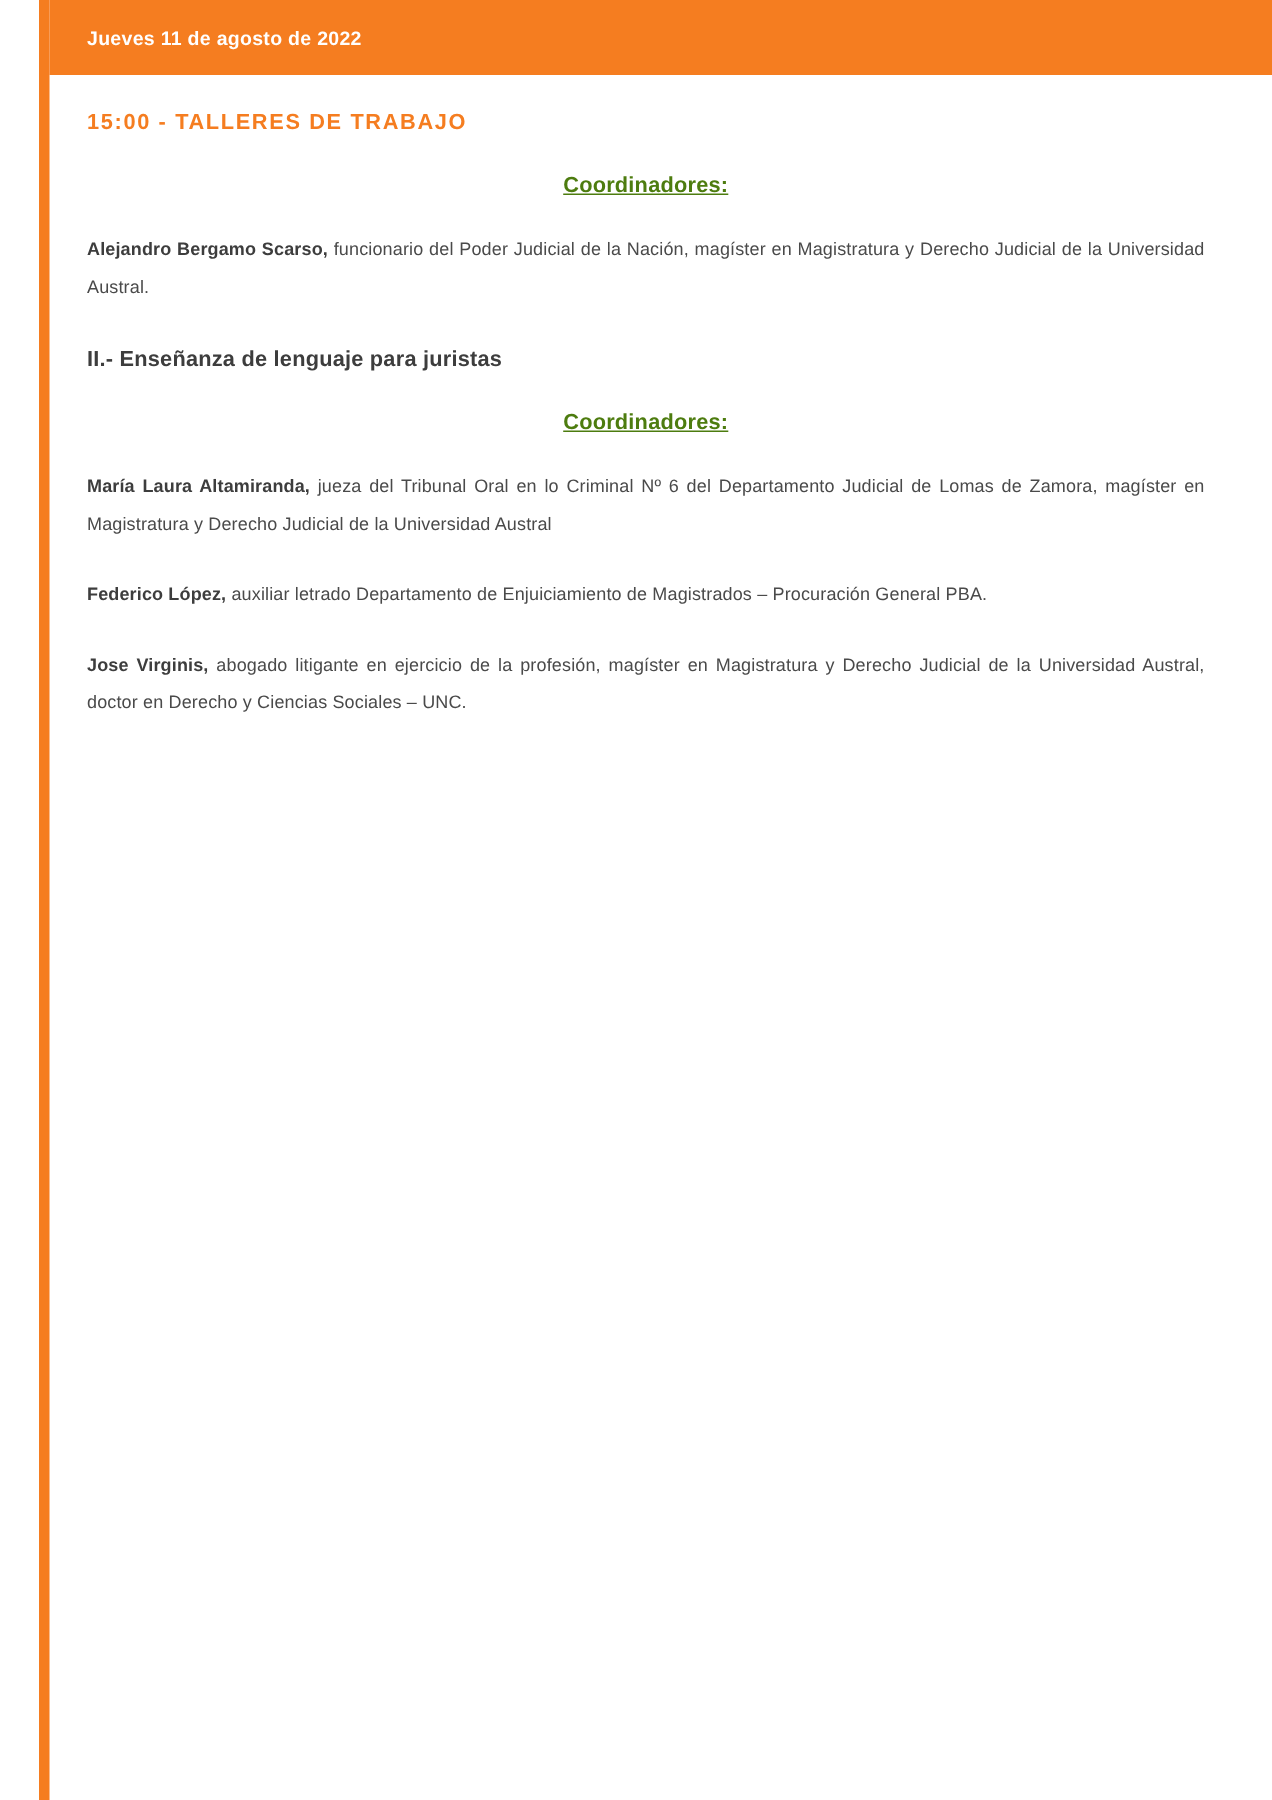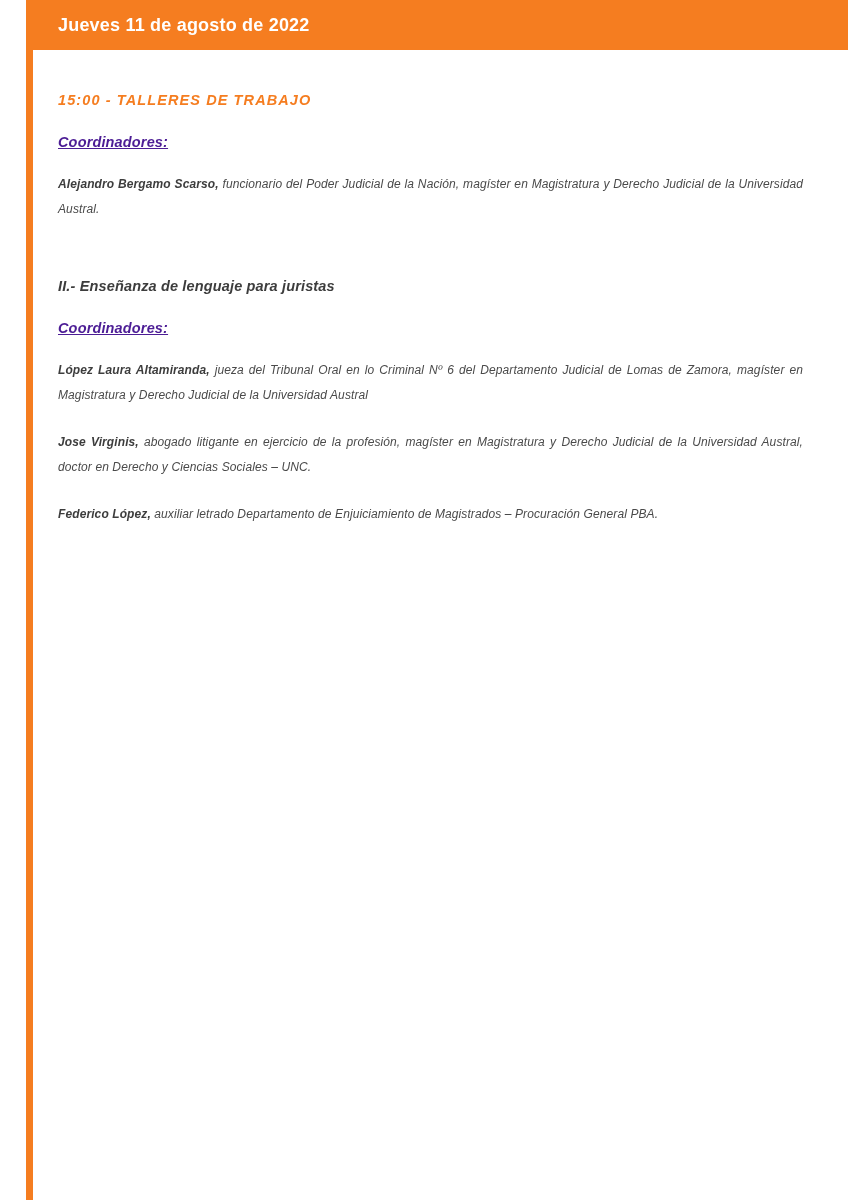--- a/index.html
+++ b/index.html
@@ -36,70 +36,70 @@
     left: 33px;
     top: 0;
     width: 815px;
     height: 50px;
     background: #f57d20;
     display: flex;
     align-items: center;
   }
   .header-date {
     color: #ffffff;
-    font-size: 18px;
+    font-size: 13px;
     font-weight: bold;
     letter-spacing: 0.2px;
     margin-left: 25px;
   }
   .content {
     position: absolute;
     left: 58px;
-    top: 50px;
+    top: 32px;
     width: 745px;
-    font-style: italic;
   }
   .section-title {
     color: #f57d20;
     font-size: 14.5px;
     font-weight: bold;
     letter-spacing: 1.1px;
     margin-top: 42px;
     margin-bottom: 0;
   }
   .workshop-title {
     font-size: 14.5px;
     font-weight: bold;
     color: #3d3d3d;
     margin-top: 30px;
     letter-spacing: 0.15px;
   }
   .coord-label {
     font-size: 14.5px;
     font-weight: bold;
-    color: #4c1d95;
+    color: #4d7c0f;
     text-decoration: underline;
     margin-top: 26px;
     letter-spacing: 0.15px;
+    text-align: center;
   }
   .person {
     font-size: 12px;
     line-height: 25px;
     color: #4a4a4a;
     margin-top: 22px;
     text-align: justify;
     text-justify: inter-word;
     letter-spacing: 0.1px;
   }
   .person .name {
     font-weight: bold;
     color: #3d3d3d;
   }
   .group-gap {
-    margin-top: 56px;
+    margin-top: 28px;
   }
 </style>
 </head>
 <body>
 
 <div class="page">
 
   <div class="left-bar"></div>
 
   <div class="header-band">
@@ -118,26 +118,26 @@
     </p>
 
 
 
 
     <div class="workshop-title group-gap">II.- Enseñanza de lenguaje para juristas</div>
 
     <div class="coord-label">Coordinadores:</div>
 
     <p class="person">
-      <span class="name">López Laura Altamiranda,</span><span> jueza del Tribunal Oral en lo Criminal Nº 6 del Departamento Judicial de Lomas de Zamora, magíster en Magistratura y Derecho Judicial de la Universidad Austral</span>
+      <span class="name">María Laura Altamiranda,</span><span> jueza del Tribunal Oral en lo Criminal Nº 6 del Departamento Judicial de Lomas de Zamora, magíster en Magistratura y Derecho Judicial de la Universidad Austral</span>
     </p>
 
 
     <p class="person">
-      <span class="name">Jose Virginis,</span><span> abogado litigante en ejercicio de la profesión, magíster en Magistratura y Derecho Judicial de la Universidad Austral, doctor en Derecho y Ciencias Sociales – UNC.</span>
+      <span class="name">Federico López,</span><span> auxiliar letrado Departamento de Enjuiciamiento de Magistrados – Procuración General PBA.</span>
     </p>
 
     <p class="person">
-      <span class="name">Federico López,</span><span> auxiliar letrado Departamento de Enjuiciamiento de Magistrados – Procuración General PBA.</span>
+      <span class="name">Jose Virginis,</span><span> abogado litigante en ejercicio de la profesión, magíster en Magistratura y Derecho Judicial de la Universidad Austral, doctor en Derecho y Ciencias Sociales – UNC.</span>
     </p>
 
   </div>
 </div>
 
 </body></html>

